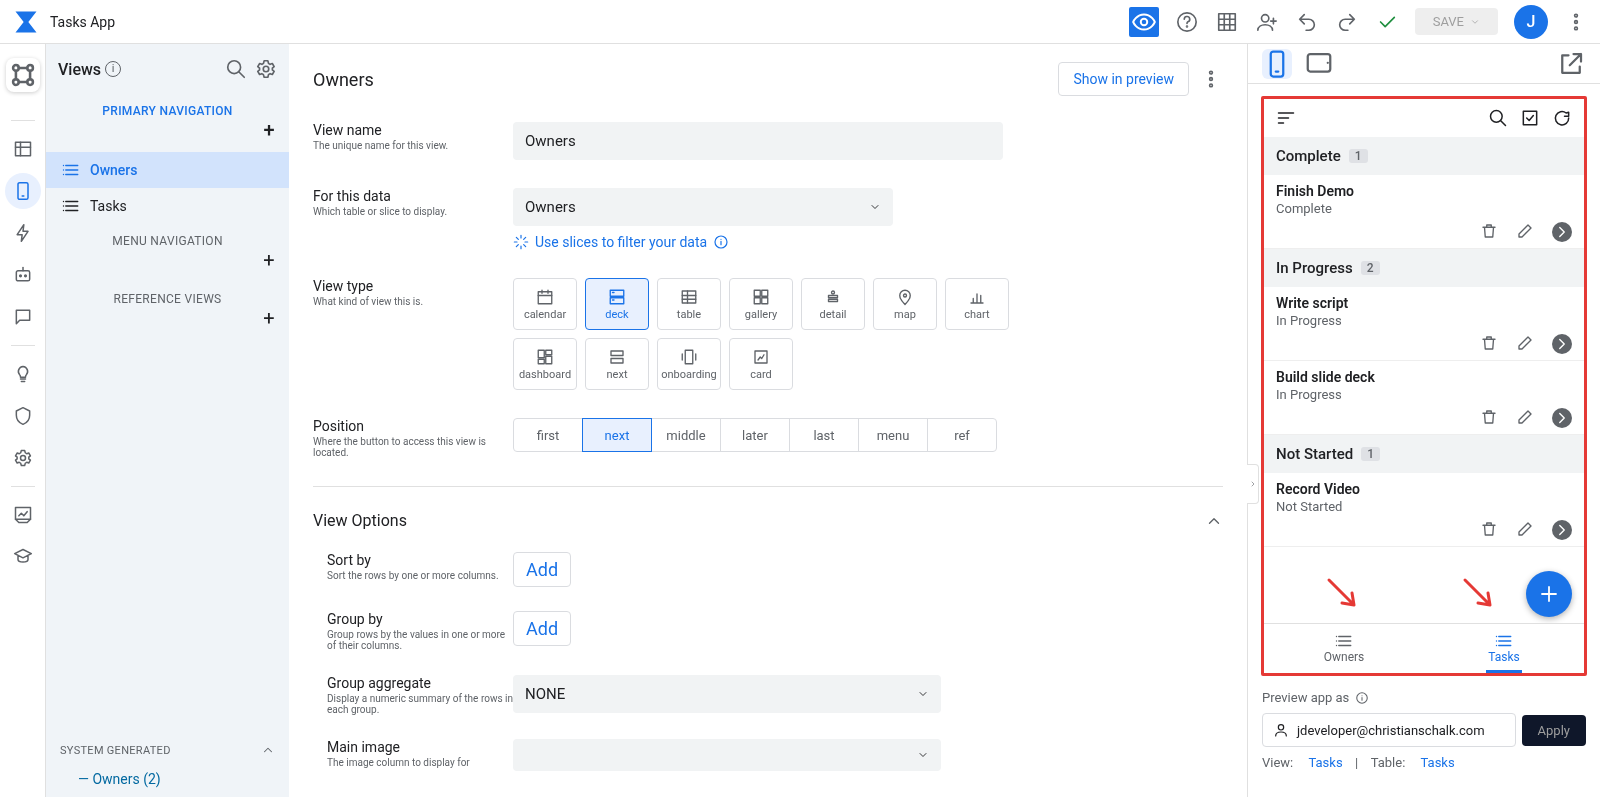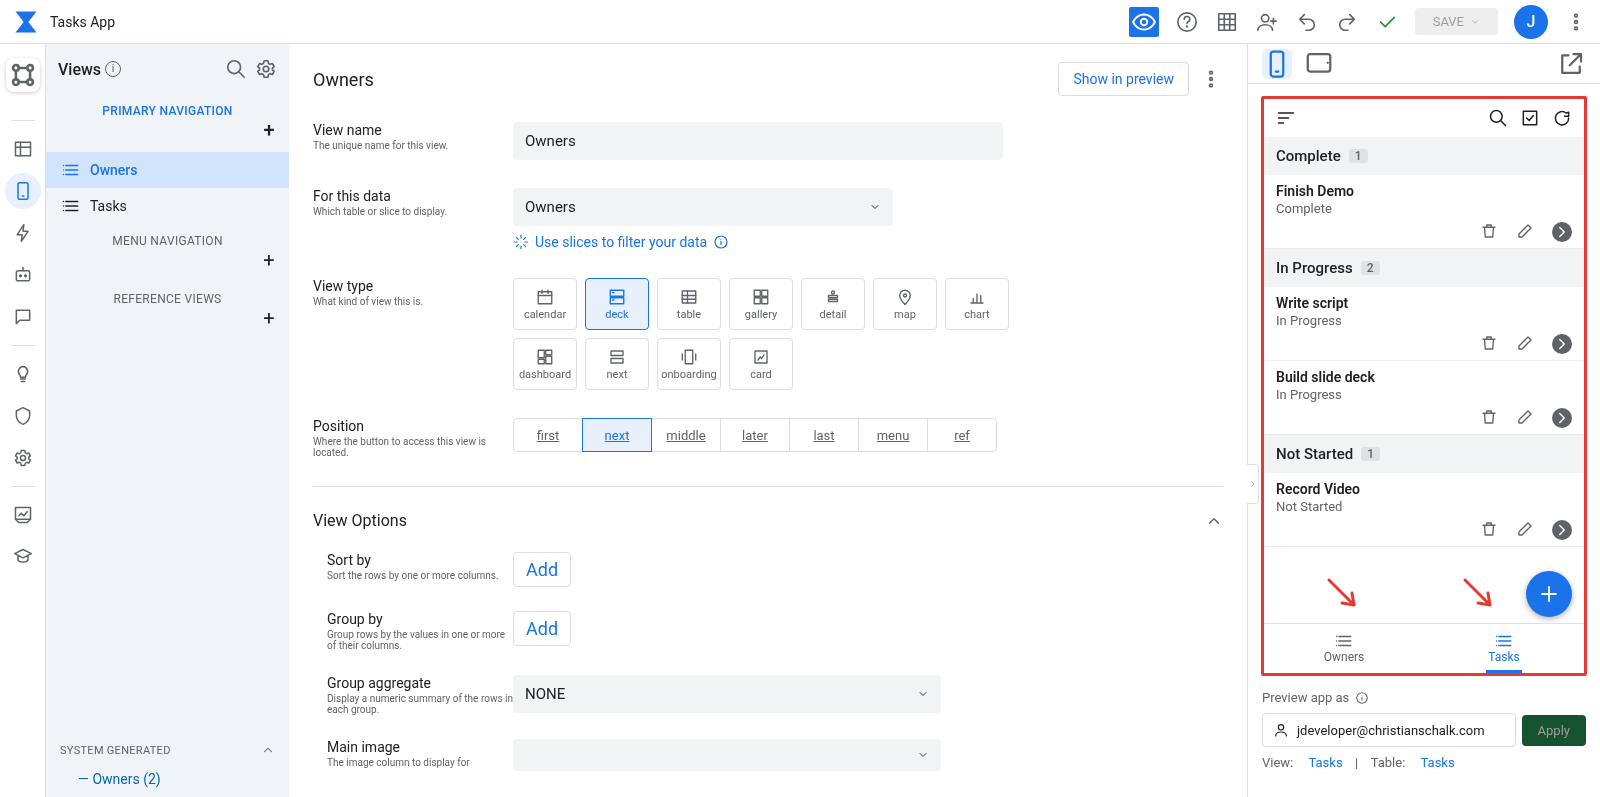--- a/index.html
+++ b/index.html
@@ -67,21 +67,21 @@
 .sel-in { width: 380px; background: #f1f3f4; border-radius: 4px; padding: 10px 12px; font-size: 15px; color: #202124; display: flex; align-items: center; }
 .sel-in .caret { margin-left: auto; }
 .slices-link { color: #1a73e8; font-size: 14px; display:flex; align-items:flex-end; gap:6px; margin-top:8px; }
 
 .tiles { display: flex; flex-wrap: wrap; gap: 8px; width: 520px; }
 .tile { width: 64px; height: 52px; border: 1px solid #dadce0; border-radius: 4px; display: flex; flex-direction: column; align-items: center; justify-content: center; gap: 2px; font-size: 11px; color: #5f6368; }
 .tile.active { border-color: #1a73e8; background: #e8f0fe; color: #1a73e8; }
 .tile svg { width: 20px; height: 18px; }
 
 .pos-group { display: flex; }
-.pos-btn { width: 70px; height: 34px; border: 1px solid #dadce0; display: flex; align-items: center; justify-content: center; font-size: 13px; color: #5f6368; margin-left: -1px; text-decoration: underline; }
+.pos-btn { width: 70px; height: 34px; border: 1px solid #dadce0; display: flex; align-items: center; justify-content: center; font-size: 13px; color: #5f6368; margin-left: -1px; }
 .pos-btn:first-child { border-radius: 4px 0 0 4px; margin-left: 0; }
 .pos-btn:last-child { border-radius: 0 4px 4px 0; }
 .pos-btn.active { background: #e8f0fe; color: #1a73e8; border-color:#1a73e8; z-index:1; }
 
 .divider { height:1px; background:#e0e0e0; margin:14px 0; }
 .vo-head { display:flex; align-items:center; padding:10px 0; }
 .vo-head .t { font-size:16px; color:#202124; }
 .vo-head svg { margin-left:auto; width:18px; height:18px; color:#5f6368; }
 .sub-frow { display:flex; padding:12px 0 12px 14px; }
 .sub-frow .flabel { width:186px; }
@@ -110,21 +110,21 @@
 .phone-nav { position:absolute; bottom:0; left:0; right:0; height:50px; border-top:1px solid #e0e0e0; display:flex; background:#fff;}
 .phone-nav-item { flex:1; display:flex; flex-direction:column; align-items:center; justify-content:center; font-size:12px; color:#5f6368; gap:2px; position:relative;}
 .phone-nav-item.active { color:#1a73e8; }
 .phone-nav-item.active::after { content:''; position:absolute; bottom:0; left:50%; transform:translateX(-50%); width:36px; height:3px; background:#1a73e8;}
 .arrow-annot { position:absolute; width:40px; height:40px; pointer-events:none; }
 .arrow-annot svg { width:100%; height:100%; }
 
 .prev-footer { padding:10px 14px; font-size:13px; color:#5f6368; }
 .prev-footer-row { display:flex; align-items:center; gap:6px; padding:4px 0; }
 .prev-email { flex:1; border:1px solid #dadce0; border-radius:4px; padding:8px 10px; display:flex; align-items:center; gap:8px; color:#202124;}
-.apply-btn { background:#14532d; color:#9e9e9e; padding:8px 16px; border-radius:4px; }
+.apply-btn { background:#0f172a; color:#9e9e9e; padding:8px 16px; border-radius:4px; }
 .link { color:#1a73e8; }
 
 .collapse-handle { position:absolute; left:-1px; top:420px; width:12px; height:40px; background:#fff; border:1px solid #e0e0e0; border-left:none; border-radius:0 4px 4px 0; display:flex; align-items:center; justify-content:center; color:#5f6368;}
 
 svg { fill: none; stroke: currentColor; stroke-width: 1.8; stroke-linecap: round; stroke-linejoin: round; }
 </style>
 </head>
 <body>
 
 <div class="topbar">

